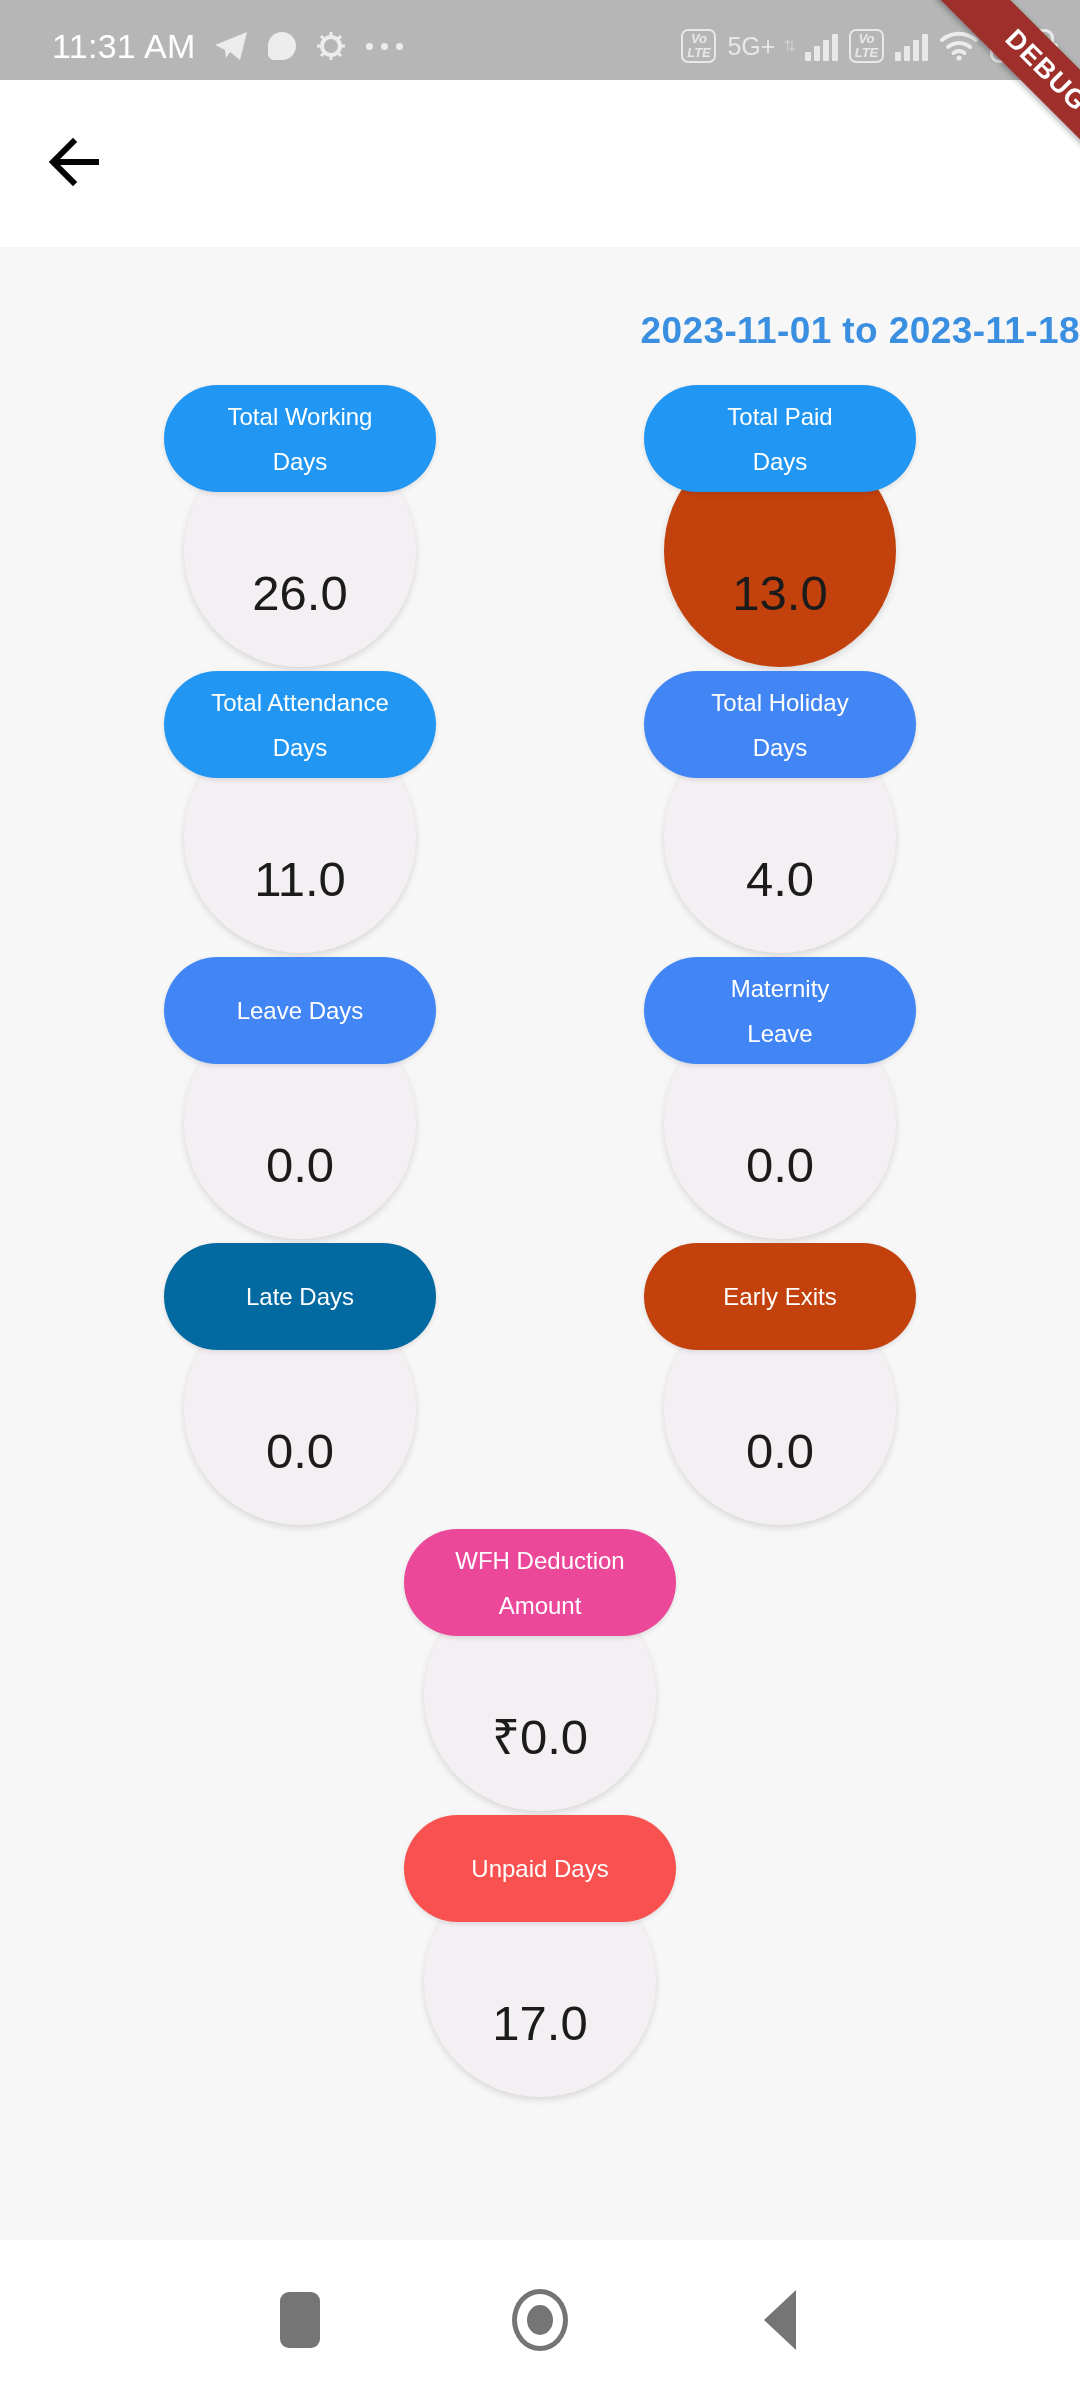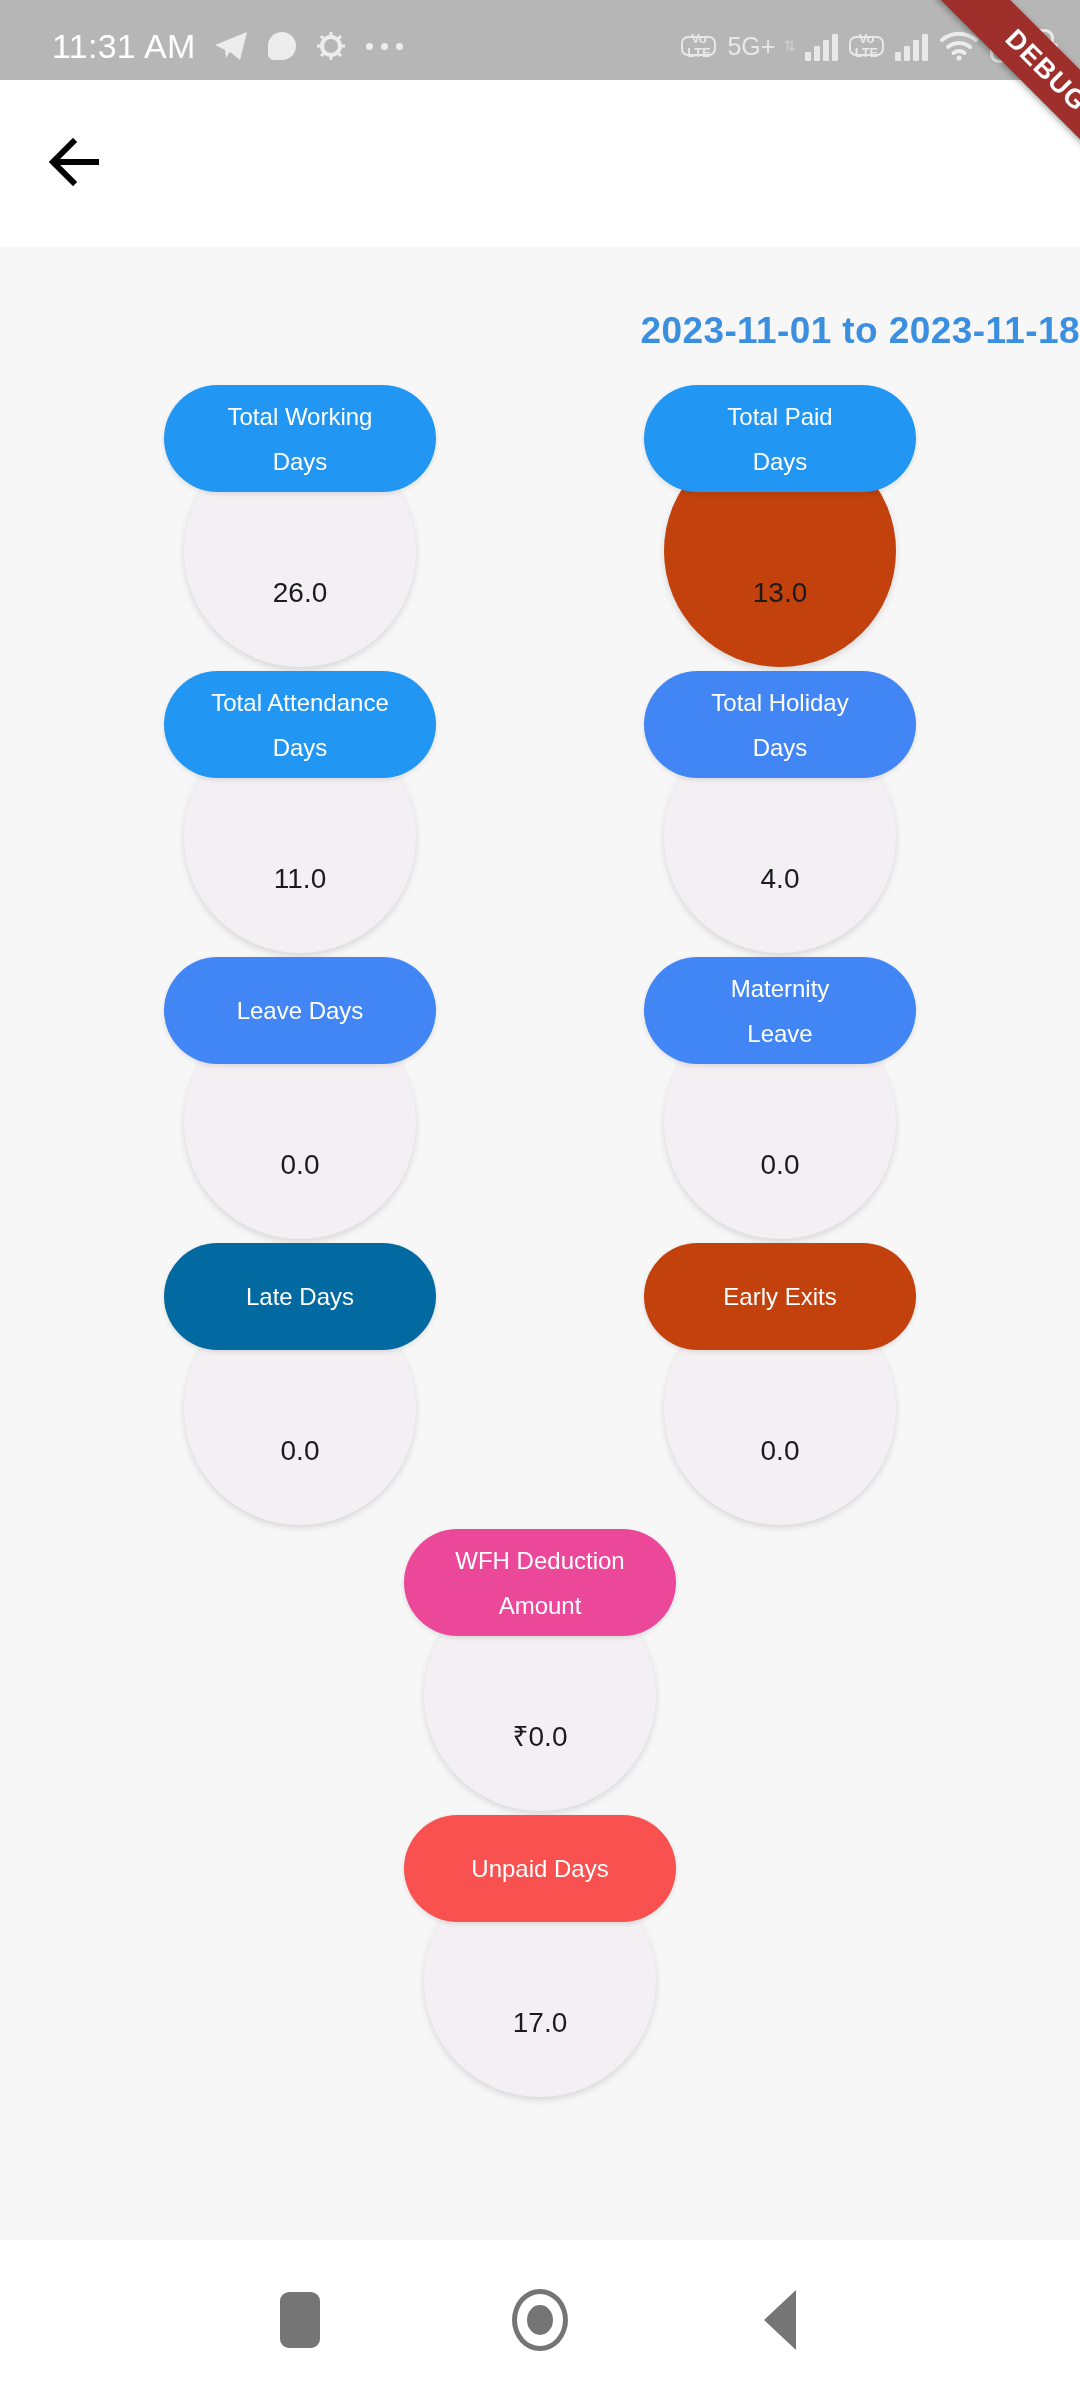--- a/index.html
+++ b/index.html
@@ -31,23 +31,23 @@
   .ic-telegram{ width:34px; height:30px; }
   
   .ic-chat{ width:28px; height:28px; background:#EDEDED; border-radius:50% 50% 50% 6px; }
   
   .ic-gear{ width:30px; height:30px; }
   
   .ic-dots{ display:flex; gap:8px; align-items:center; }
   .ic-dots i{ width:7px; height:7px; border-radius:50%; background:#EDEDED; display:block; }
 
   .volte{
-    width:35px; height:20px; border:2.5px solid #E8E8E8; border-radius:7px;
+    width:35px; height:34px; border:2.5px solid #E8E8E8; border-radius:7px;
     display:flex; flex-direction:column; align-items:center; justify-content:center;
-    font-size:13px; line-height:14px; font-weight:bold; color:#E8E8E8;
+    font-size:13px; line-height:14px; font-weight:bold; color:#E8E8E8;font-style:italic;
   }
   .netlabel{ font-size:25px; color:#E8E8E8; line-height:25px; margin-right:-3px; }
   .bars{ display:flex; align-items:flex-end; gap:3px; height:30px; }
   .bars i{ width:6px; background:#E8E8E8; display:block; border-radius:1px; }
   .bars i:nth-child(1){ height:9px; }
   .bars i:nth-child(2){ height:15px; }
   .bars i:nth-child(3){ height:21px; }
   .bars i:nth-child(4){ height:27px; }
   .updown{ font-size:15px; color:#CFCFCF; margin-right:-2px; }
 
@@ -126,21 +126,21 @@
     position:absolute;
     top:50px; left:50%; transform:translateX(-50%);
     width:232px; height:232px; border-radius:50%;
     background:#F3EFF3;
     box-shadow:0 3px 7px rgba(0,0,0,.13);
     display:flex; align-items:flex-end; justify-content:center;
     padding-bottom:54px;
     z-index:1;
   }
   .circle-value{
-    font-size:28px; color:#1B1B1B; line-height:40px;
+    font-size:49px; color:#1B1B1B; line-height:40px;
   }
 
   .pill{
     position:absolute; top:0; left:50%; transform:translateX(-50%);
     width:272px; height:107px; border-radius:58px;
     display:flex; align-items:center; justify-content:center;
     text-align:center;
     color:#FFFFFF; font-size:24px; line-height:45px;
     padding:0 18px;
     z-index:2;

